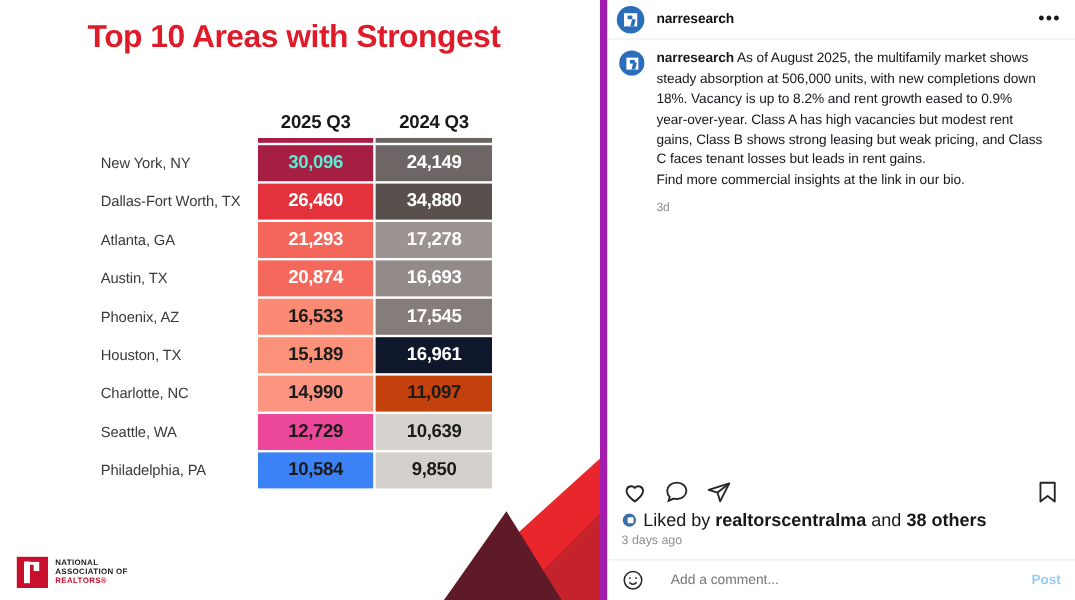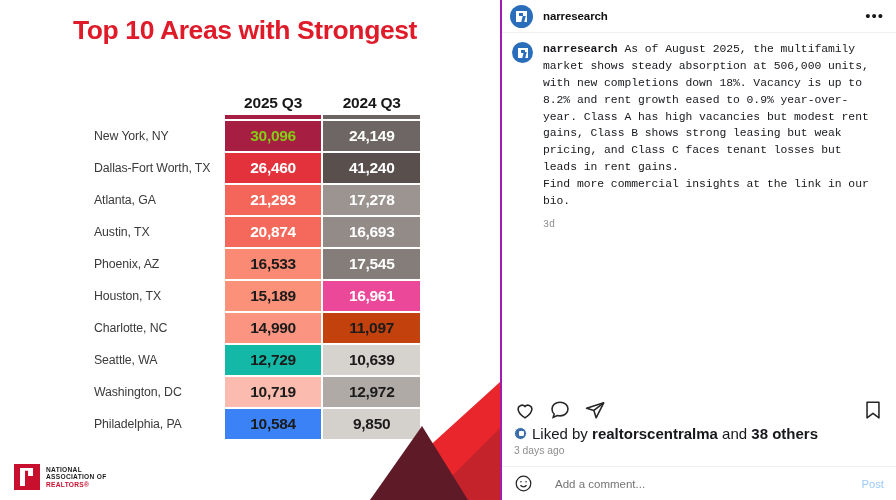--- a/index.html
+++ b/index.html
@@ -9,21 +9,21 @@
 
   
   .post-image { position:relative; width:500px; height:500px; background:#ffffff;
                 overflow:hidden; flex:0 0 500px;padding-left:23px; }
 
   .title-block { position:absolute; top:14px; left:0; width:490px; text-align:center; }
   .title-line { color:#E01B29; font-weight:bold; font-size:26.5px; line-height:1.26;
                 letter-spacing:-0.4px; white-space:nowrap; }
 
   
-  .tbl { position:absolute; top:92px; left:92px; width:330px; }
+  .tbl { position:absolute; top:92px; left:82px; width:330px; }
   .tbl table { border-collapse:separate; border-spacing:2px 2px; width:330px; }
   .th-city { width:128px; }
   .th-val { width:96px; text-align:center; font-size:15.5px; font-weight:bold;
             color:#18181a; padding-bottom:3px; letter-spacing:-0.2px; }
   .th-val.a { border-bottom:4px solid #A61E41; }
   .th-val.b { border-bottom:4px solid #6b6462; }
 
   td.city { font-size:12.3px; color:#3a3a3c; padding:3px 6px 3px 0; line-height:1.2;
             vertical-align:middle; text-align:left; letter-spacing:-0.1px; }
   td.val { text-align:center; font-weight:bold; font-size:15.5px; letter-spacing:-0.3px;
@@ -38,36 +38,36 @@
   .nar-mark:after { content:""; position:absolute; left:6px; top:4px; width:5px; height:18px;
                     background:#fff; }
   .nar-mark:before { content:""; position:absolute; left:6px; top:4px; width:13px; height:8px;
                      border:0; background:#fff;
                      clip-path:polygon(0 0,100% 0,100% 100%,62% 100%,62% 34%,0 34%); }
   .nar-txt { line-height:1.12; }
   .nar-txt .l1, .nar-txt .l2 { font-size:6.6px; font-weight:bold; color:#1b1b1b; letter-spacing:.3px; }
   .nar-txt .l3 { font-size:6.6px; font-weight:bold; color:#C8102E; letter-spacing:.3px; }
 
   
-  .ig { flex:1 1 auto; height:500px; background:#fff; border-left:2px solid #a21caf;
+  .ig { flex:1 1 auto; height:500px; background:#fff; border-left:6px solid #a21caf;
         display:flex; flex-direction:column; position:relative; }
 
   .ig-header { height:33px; flex:0 0 33px; display:flex; align-items:center; gap:10px;
                padding:0 12px 0 8px; border-bottom:1px solid #efefef; }
   .avatar { width:23px; height:23px; border-radius:50%; background:#2A6EBB; position:relative;
             flex:0 0 23px; display:flex; align-items:center; justify-content:center; }
   .avatar-inner { width:11px; height:11px; background:#fff; position:relative; }
   .avatar-inner:after { content:""; position:absolute; right:2px; bottom:0; width:3px; height:6px;
                         background:#2A6EBB; transform:skewX(-14deg); }
   .avatar-inner:before { content:""; position:absolute; left:3px; top:2px; width:4px; height:3px;
                          background:#2A6EBB; }
   .ig-user { font-size:11.5px; color:#111; font-weight:600; letter-spacing:-0.1px; }
   .dots { margin-left:auto; font-size:15px; color:#1a1a1a; letter-spacing:1px; line-height:6px; }
 
-  .ig-body { flex:1 1 auto; overflow:hidden; padding:8px 26px 0 10px;font-family:Liberation Mono, monospace; }
+  .ig-body { flex:1 1 auto; overflow:hidden; padding:8px 26px 0 10px; }
   .cmt { display:flex; gap:10px; }
   .cmt-av { width:21px; height:21px; border-radius:50%; background:#2A6EBB; flex:0 0 21px;
             display:flex; align-items:center; justify-content:center; margin-top:1px; }
   .cmt-av .avatar-inner { width:10px; height:10px; }
   .cmt-text { font-size:11.4px; line-height:1.48; color:#16181c; letter-spacing:-0.05px; }
   .cmt-text b { font-weight:700; }
   .cmt-time { font-size:10px; color:#8e8e8e; margin-top:9px; margin-left:31px; }
 
   .ig-actions { flex:0 0 auto; padding:8px 12px 2px 12px; display:flex; align-items:center; gap:13px; }
   .ig-actions .spacer { margin-left:auto; }
@@ -80,21 +80,21 @@
                    background:#fff; border-radius:1px; }
   .likes-txt { font-size:15px; color:#16181c; }
   .likes-txt b { font-weight:700; }
   .ig-date { padding:3px 12px 0 12px; font-size:10.3px; color:#8e8e8e; }
 
   .ig-comment { flex:0 0 34px; margin-top:10px; border-top:1px solid #efefef;
                 display:flex; align-items:center; gap:22px; padding:0 12px; }
   .emoji { width:19px; height:19px; flex:0 0 19px; }
   .cinput { flex:1 1 auto; border:none; outline:none; font-size:11.5px; color:#8e8e8e;
             font-family:"Liberation Sans", sans-serif; background:transparent; }
-  .postbtn { font-size:11.3px; color:#9bcbf7; font-weight:400; cursor:pointer; }
+  .postbtn { font-size:11.3px; color:#9bcbf7; font-weight:700; cursor:pointer; }
 </style>
 </head>
 <body>
 
 <div class="screen">
 
   <div class="post-image">
 
     <div class="title-block">
       <div class="title-line">Top 10 Areas with Strongest</div>
@@ -105,62 +105,57 @@
         <thead>
           <tr>
             <th class="th-city"></th>
             <th class="th-val a">2025 Q3</th>
             <th class="th-val b">2024 Q3</th>
           </tr>
         </thead>
         <tbody id="tbody">
             <tr>
               <td class="city">New York, NY</td>
-              <td class="val" style="background: rgb(166, 30, 65); color: #84cc16; margin-top: 40px;">30,096</td>
+              <td class="val" style="background: rgb(166, 30, 65); color: #5eead4; margin-top: 40px;">30,096</td>
               <td class="val" style="background: rgb(110, 102, 100); color: rgb(255, 255, 255);">24,149</td>
             </tr>
             <tr>
               <td class="city">Dallas-Fort Worth, TX</td>
               <td class="val" style="background: rgb(227, 50, 60); color: rgb(255, 255, 255);">26,460</td>
-              <td class="val" style="background: rgb(89, 80, 78); color: rgb(255, 255, 255);">41,240</td>
+              <td class="val" style="background: rgb(89, 80, 78); color: rgb(255, 255, 255);">34,880</td>
             </tr>
             <tr>
               <td class="city">Atlanta, GA</td>
               <td class="val" style="background: rgb(244, 101, 90); color: rgb(255, 255, 255);">21,293</td>
               <td class="val" style="background: rgb(156, 148, 145); color: rgb(255, 255, 255);">17,278</td>
             </tr>
             <tr>
               <td class="city">Austin, TX</td>
               <td class="val" style="background: rgb(244, 105, 92); color: rgb(255, 255, 255);">20,874</td>
               <td class="val" style="background: rgb(147, 139, 136); color: rgb(255, 255, 255);">16,693</td>
             </tr>
             <tr>
               <td class="city">Phoenix, AZ</td>
               <td class="val" style="background: rgb(250, 138, 116); color: rgb(27, 27, 27);">16,533</td>
               <td class="val" style="background: rgb(133, 125, 122); color: rgb(255, 255, 255);">17,545</td>
             </tr>
             <tr>
               <td class="city">Houston, TX</td>
               <td class="val" style="background: rgb(251, 145, 121); color: rgb(27, 27, 27);">15,189</td>
-              <td class="val" style="background: #ec4899; color: rgb(255, 255, 255);">16,961</td>
+              <td class="val" style="background: #0f172a; color: rgb(255, 255, 255);">16,961</td>
             </tr>
             <tr>
               <td class="city">Charlotte, NC</td>
               <td class="val" style="background: rgb(251, 148, 128); color: rgb(27, 27, 27);">14,990</td>
               <td class="val" style="background: #c2410c; color: rgb(27, 27, 27);">11,097</td>
             </tr>
             <tr>
               <td class="city">Seattle, WA</td>
-              <td class="val" style="background: #14b8a6; color: rgb(27, 27, 27);">12,729</td>
+              <td class="val" style="background: #ec4899; color: rgb(27, 27, 27);">12,729</td>
               <td class="val" style="background: rgb(214, 210, 206); color: rgb(27, 27, 27);">10,639</td>
-            </tr>
-            <tr>
-              <td class="city">Washington, DC</td>
-              <td class="val" style="background: rgb(251, 187, 174); color: rgb(27, 27, 27);">10,719</td>
-              <td class="val" style="background: rgb(176, 170, 166); color: rgb(27, 27, 27);">12,972</td>
             </tr>
             <tr>
               <td class="city">Philadelphia, PA</td>
               <td class="val" style="background: #3b82f6; color: rgb(27, 27, 27);">10,584</td>
               <td class="val" style="background: rgb(212, 208, 204); color: rgb(27, 27, 27);">9,850</td>
             </tr>
           </tbody>
       </table>
     </div>
 

